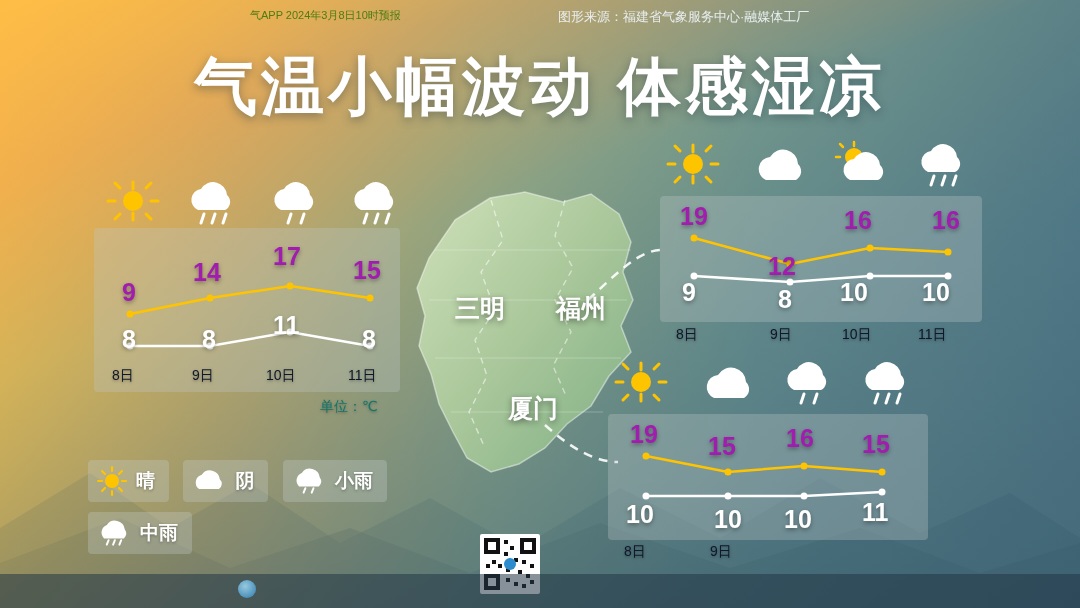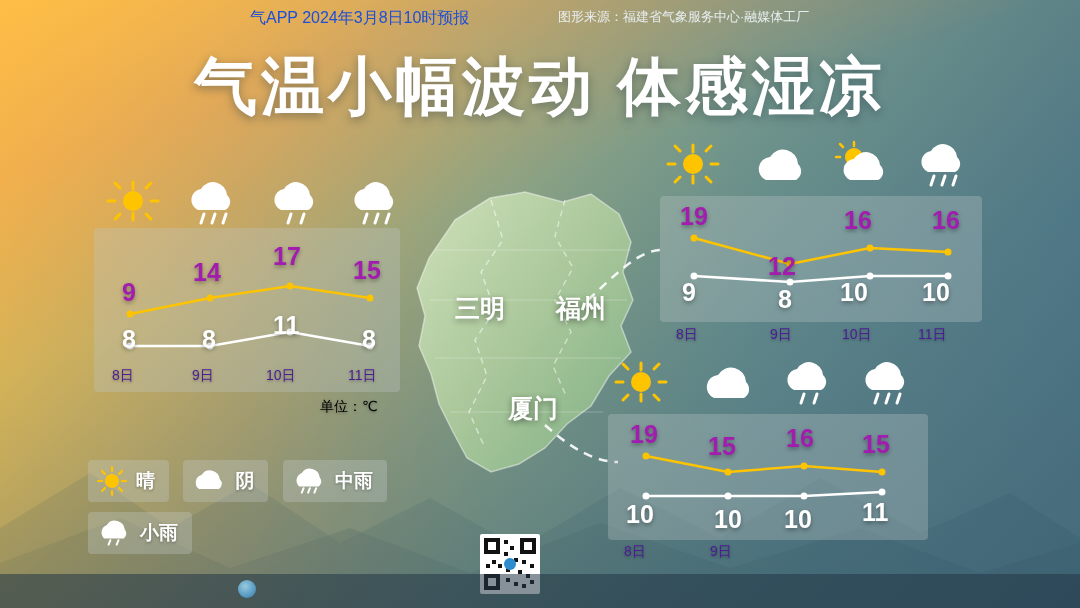--- a/index.html
+++ b/index.html
@@ -16,33 +16,33 @@
     position:absolute;top:44px;left:0;width:1080px;text-align:center;
     font-size:63px;font-weight:bold;color:#ffffff;letter-spacing:4px;
     text-shadow:0 3px 10px rgba(40,60,70,.45);
     font-family:"Liberation Sans","DejaVu Sans",sans-serif;
   }
   
   .panel{position:absolute;background:rgba(190,200,200,0.32);border-radius:4px;}
   .panel svg{position:absolute;left:0;top:0;}
   .hi{position:absolute;color:#a21caf;font-size:25px;font-weight:bold;text-shadow:0 2px 4px rgba(0,0,0,.35);}
   .lo{position:absolute;color:#ffffff;font-size:25px;font-weight:bold;text-shadow:0 2px 4px rgba(0,0,0,.35);}
-  .dayl{position:absolute;color:#4c1d95;font-size:14px;text-shadow:0 1px 3px rgba(0,0,0,.35);}
+  .dayl{position:absolute;color:#0f172a;font-size:14px;text-shadow:0 1px 3px rgba(0,0,0,.35);}
   .wicon{position:absolute;}
   
   .mlabel{position:absolute;color:#ffffff;font-size:25px;font-weight:bold;text-shadow:0 2px 6px rgba(0,0,0,.45);}
-  .unit{position:absolute;color:#000000;font-size:14px;text-shadow:0 1px 3px rgba(0,0,0,.35);}
+  .unit{position:absolute;color:#0f766e;font-size:14px;text-shadow:0 1px 3px rgba(0,0,0,.35);}
   
   .legend{position:absolute;left:88px;top:460px;width:340px;}
   .lgitem{display:inline-flex;align-items:center;background:rgba(200,210,210,0.30);border-radius:4px;
     height:42px;padding:0 14px 0 8px;margin:0 10px 10px 0;vertical-align:top;}
   .lgitem span.tx{color:#ffffff;font-size:19px;font-weight:bold;margin-left:8px;text-shadow:0 1px 3px rgba(0,0,0,.35);}
   
   .footer{position:absolute;left:0;bottom:0;width:1080px;height:34px;background:rgba(35,55,70,0.55);}
-  .fleft{position:absolute;left:250px;top:8px;color:#1d4ed8;font-size:16px;}
+  .fleft{position:absolute;left:250px;top:8px;color:#4d7c0f;font-size:11px;}
   .fright{position:absolute;left:558px;top:8px;color:#e8eef0;font-size:13px;}
   .qr{position:absolute;left:480px;top:534px;width:56px;height:56px;background:#ffffff;padding:2px;border-radius:2px;}
   .logo{position:absolute;left:238px;top:580px;width:18px;height:18px;border-radius:50%;
         background:radial-gradient(circle at 40% 35%, #9fd6ee, #2d7fb8);opacity:.9;}
 </style>
 </head>
 <body>
 
 <svg class="bg-hills" viewBox="0 0 1080 230" preserveAspectRatio="none">
   <path d="M0,150 L90,95 L170,150 L250,105 L340,165 L430,120 L520,170 L620,110 L720,160 L820,100 L920,155 L1010,115 L1080,160 L1080,230 L0,230 Z" fill="#20485c" opacity="0.35"></path>
@@ -276,36 +276,36 @@
   <div class="lgitem">
     <svg width="36" height="26" viewBox="0 0 40 26">
       <path d="M9,22 a9,9 0 0 1 3,-16 a11,11 0 0 1 20,5 a7,7 0 0 1 -1,11 Z" fill="#ffffff"></path>
     </svg>
     <span class="tx">阴</span>
   </div>
   <div class="lgitem">
     <svg width="36" height="28" viewBox="0 0 40 28">
       <path d="M9,20 a9,9 0 0 1 3,-15 a11,11 0 0 1 20,5 a7,7 0 0 1 -1,10 Z" fill="#ffffff"></path>
       <g stroke="#ffffff" stroke-width="2.2" stroke-linecap="round">
+          <line x1="16" y1="22" x2="14" y2="27"></line>
+          <line x1="25" y1="22" x2="23" y2="27"></line>
+        </g>
+    </svg>
+    <span class="tx">小雨</span>
+  </div>
+  <div class="lgitem">
+    <svg width="36" height="28" viewBox="0 0 40 28">
+      <path d="M9,20 a9,9 0 0 1 3,-15 a11,11 0 0 1 20,5 a7,7 0 0 1 -1,10 Z" fill="#ffffff"></path>
+      <g stroke="#ffffff" stroke-width="2.2" stroke-linecap="round">
           <line x1="14" y1="22" x2="12" y2="27"></line>
           <line x1="21" y1="22" x2="19" y2="27"></line>
           <line x1="28" y1="22" x2="26" y2="27"></line>
         </g>
     </svg>
     <span class="tx">中雨</span>
-  </div>
-  <div class="lgitem">
-    <svg width="36" height="28" viewBox="0 0 40 28">
-      <path d="M9,20 a9,9 0 0 1 3,-15 a11,11 0 0 1 20,5 a7,7 0 0 1 -1,10 Z" fill="#ffffff"></path>
-      <g stroke="#ffffff" stroke-width="2.2" stroke-linecap="round">
-          <line x1="16" y1="22" x2="14" y2="27"></line>
-          <line x1="25" y1="22" x2="23" y2="27"></line>
-        </g>
-    </svg>
-    <span class="tx">小雨</span>
   </div>
 </div>
 
 <svg class="qr" viewBox="0 0 28 28">
   <rect width="28" height="28" fill="#ffffff"></rect>
   <g fill="#111">
     <rect x="1" y="1" width="8" height="8"></rect>
       <rect x="19" y="1" width="8" height="8"></rect>
       <rect x="1" y="19" width="8" height="8"></rect>
   </g>

